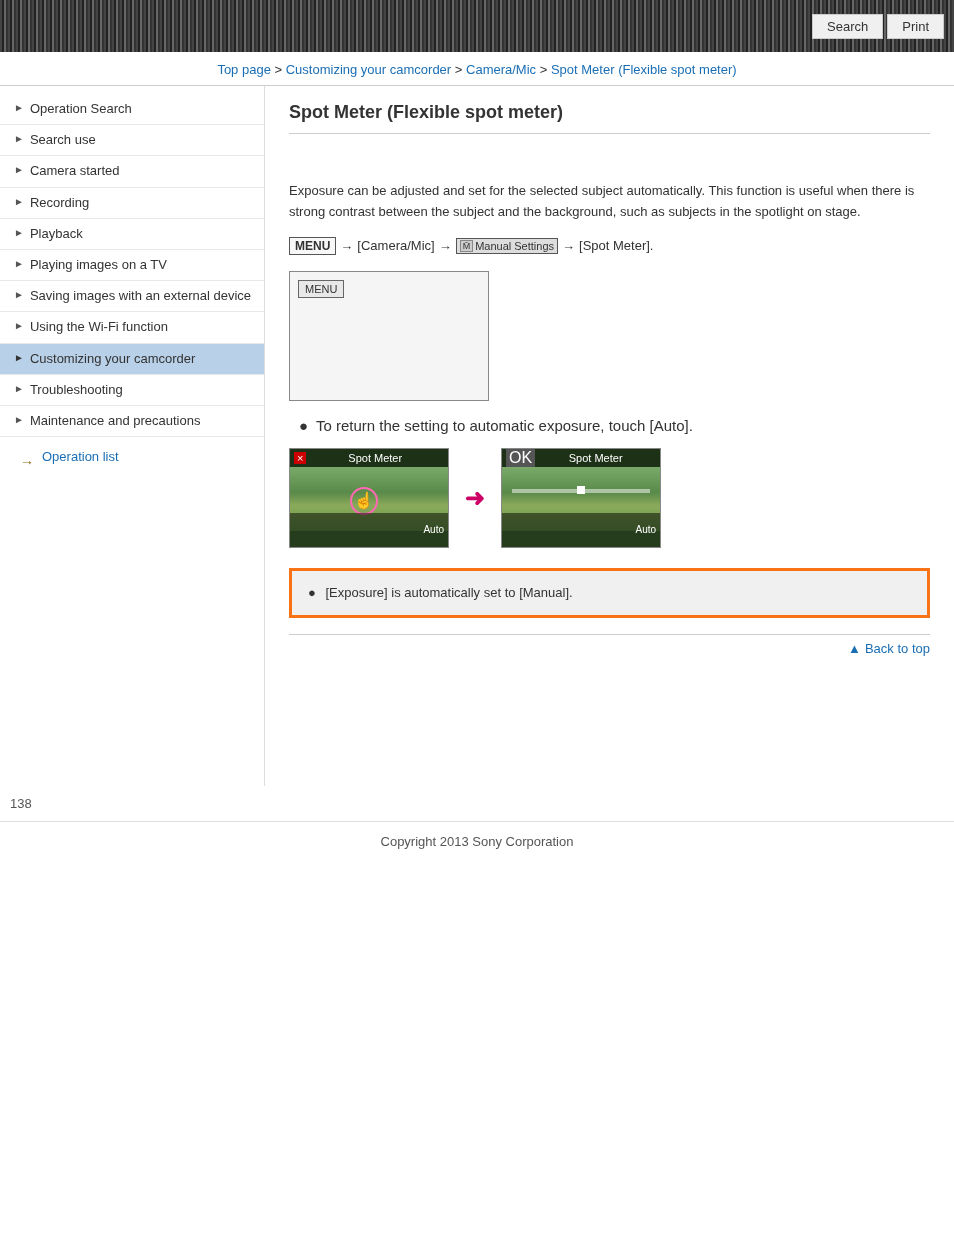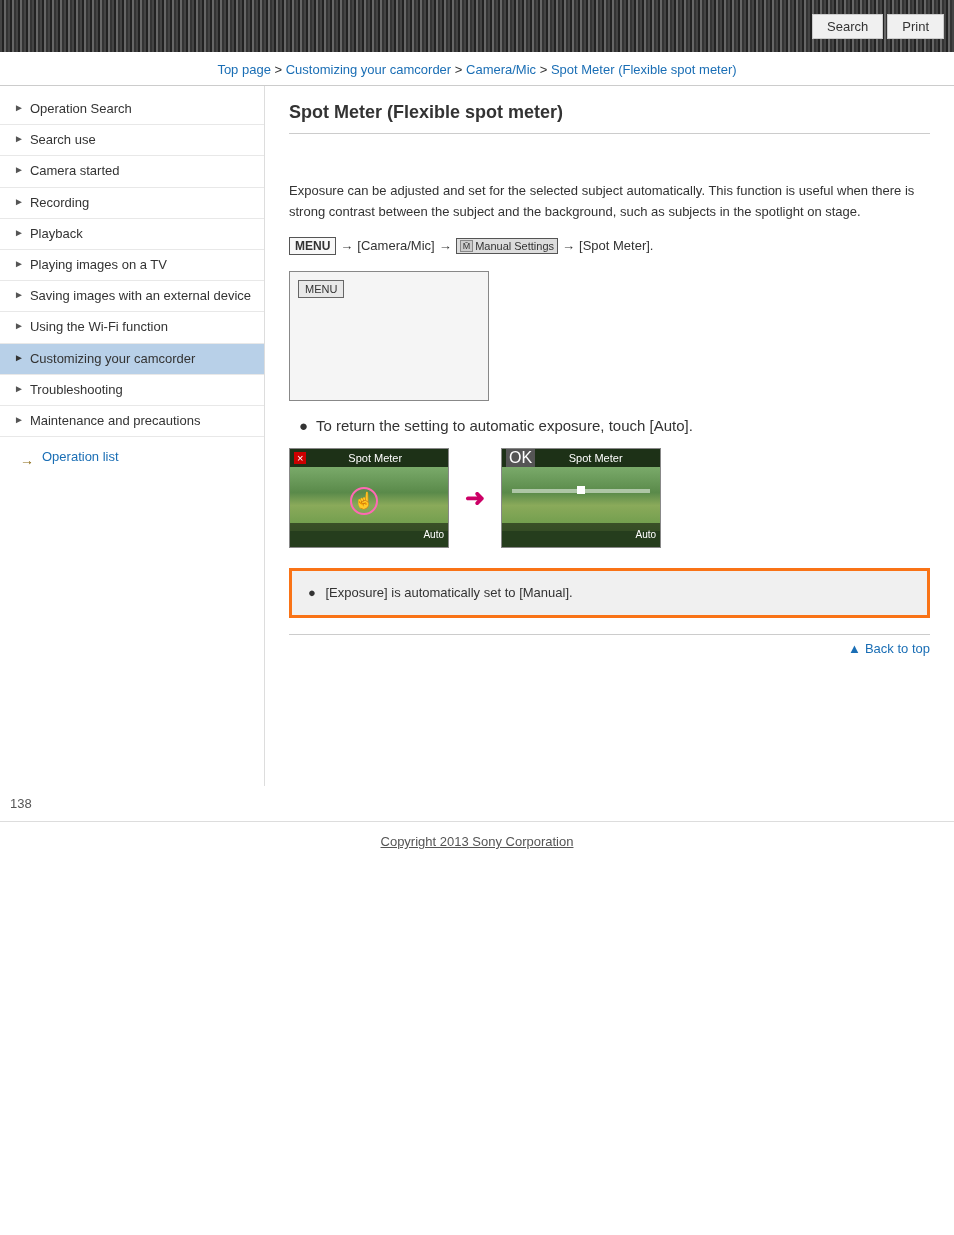--- a/index.html
+++ b/index.html
@@ -222,21 +222,21 @@
     }
     .screenshot-box .label-bar .spot-label {
       color: #fff;
       font-size: 11px;
     }
     .screenshot-box .bottom-bar {
       position: absolute;
       bottom: 0;
       left: 0;
       right: 0;
-      height: 24px;
+      height: 34px;
       background: rgba(0,0,0,0.5);
       display: flex;
       align-items: center;
       justify-content: flex-end;
       padding: 0 4px;
     }
     .screenshot-box .bottom-bar span {
       color: #fff;
       font-size: 10px;
     }
@@ -316,21 +316,20 @@
       align-items: center;
       gap: 4px;
     }
 
     .footer {
       text-align: center;
       padding: 12px;
       font-size: 13px;
       color: #555;
       border-top: 1px solid #ddd;
-      text-decoration: underline;
     }
 
     .page-number {
       text-align: left;
       padding: 10px;
       font-size: 13px;
       color: #555;
     }
   </style>
 </head>

